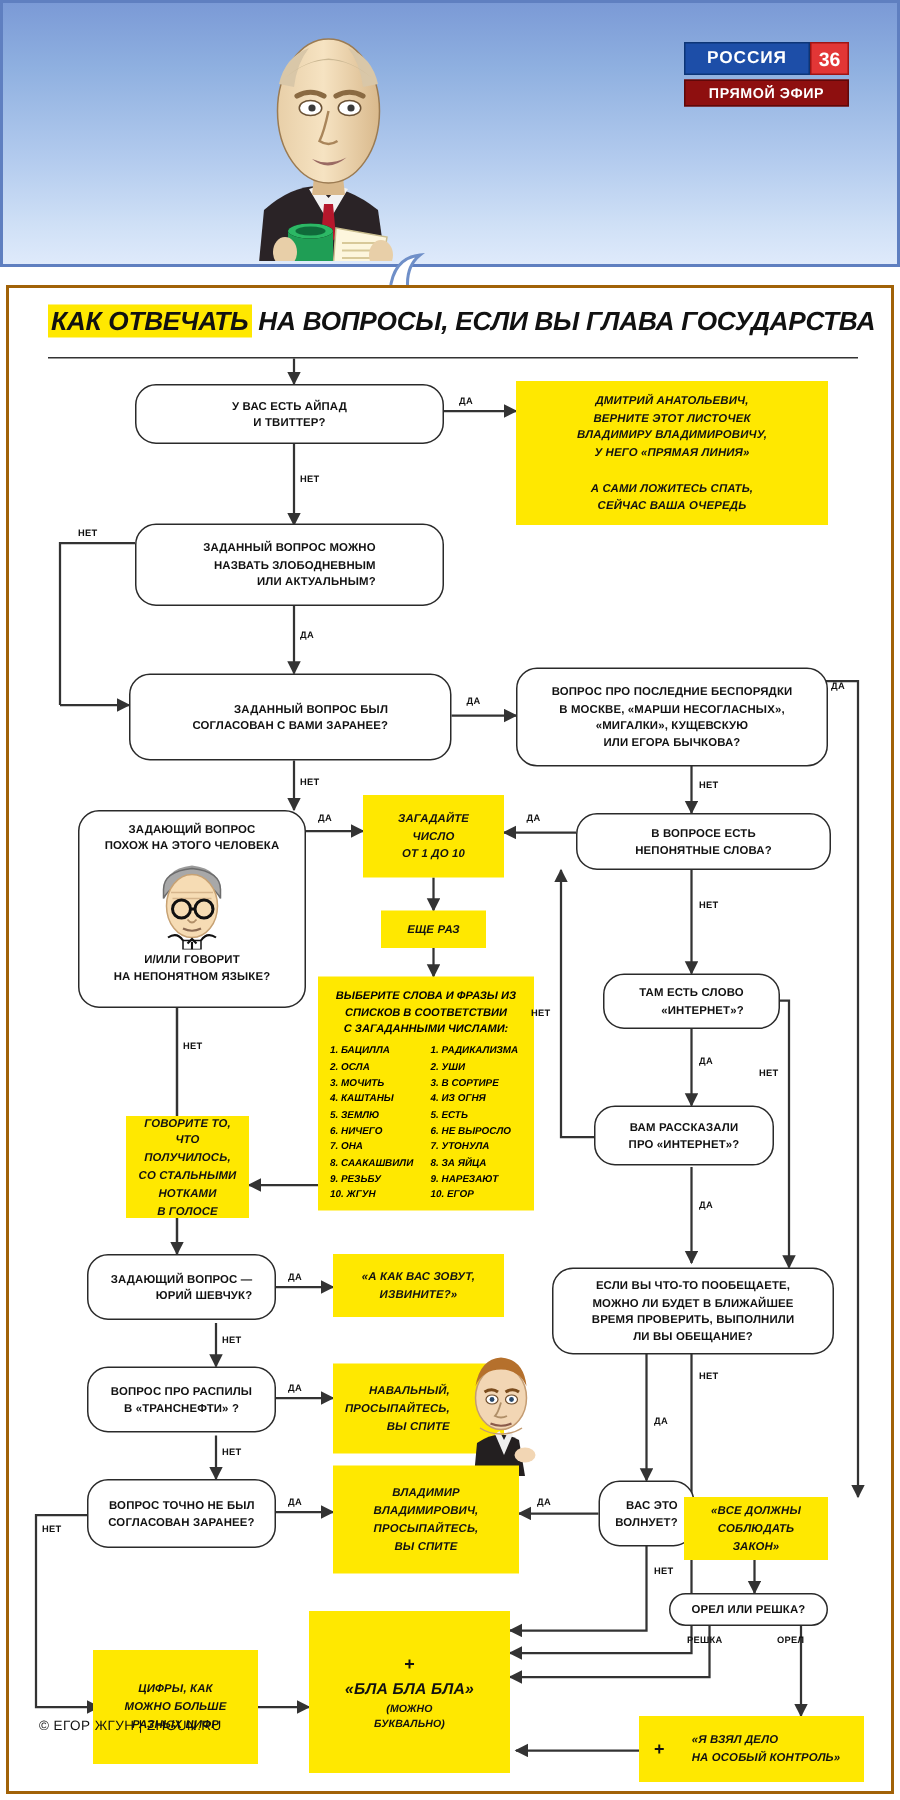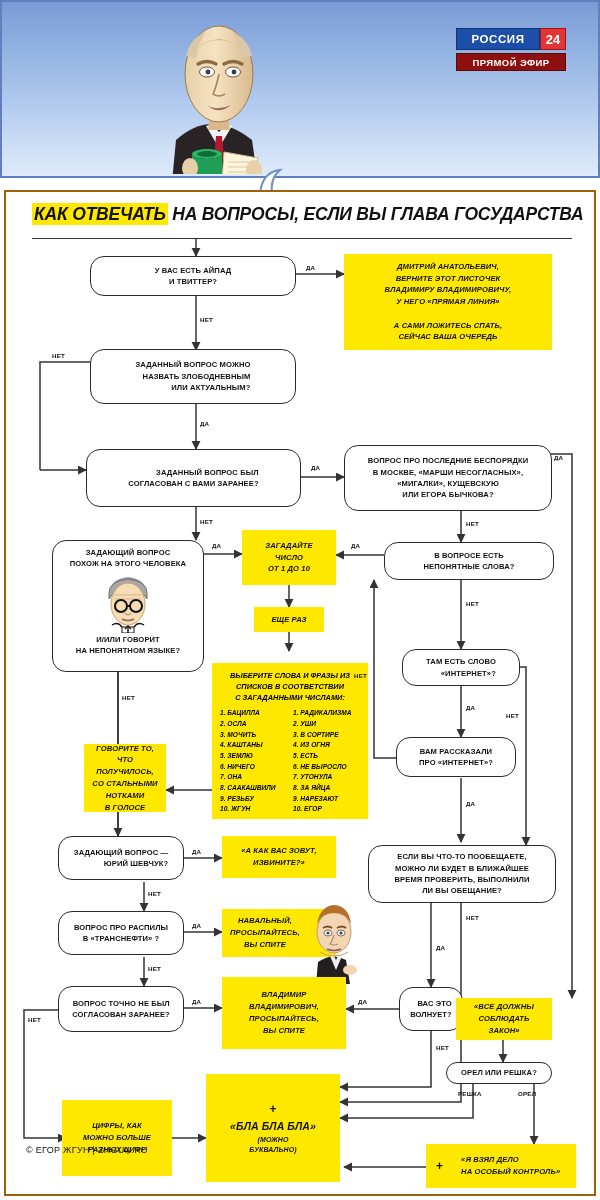--- a/index.html
+++ b/index.html
@@ -112,21 +112,21 @@
         <path d="M70 140 L104 146 L100 170 L68 168 Z" fill="#fdf6dd" stroke="#c9bd8e" stroke-width="1"></path>
         <path d="M74 150 h22 M74 155 h20 M74 160 h24" stroke="#d8c999" stroke-width="1.2"></path>
 
         <ellipse cx="36" cy="156" rx="8" ry="10" fill="#e8cfa8"></ellipse>
         <ellipse cx="100" cy="158" rx="8" ry="10" fill="#e8cfa8"></ellipse>
       </svg>
 
       <div class="logo">
         <div class="logo-row1">
           <div class="logo-name">РОССИЯ</div>
-          <div class="logo-24">24</div>
+          <div class="logo-24">36</div>
         </div>
         <div class="logo-row2">ПРЯМОЙ ЭФИР</div>
       </div>
     </div>
   </div>
 
   <svg class="tail" viewBox="0 0 40 28">
     <path d="M2 26 Q4 4 22 2 Q12 10 14 26" fill="#fff" stroke="#6f8fc8" stroke-width="2"></path>
   </svg>
 
@@ -285,21 +285,21 @@
 
     <div class="node q" style="left:378px;top:350px;width:170px;height:38px;white-space:pre-line;">В ВОПРОСЕ ЕСТЬ
 НЕПОНЯТНЫЕ СЛОВА?</div>
 
     <div class="node q ital" style="left:396px;top:457px;width:118px;height:37px;white-space:pre-line;">ТАМ ЕСТЬ СЛОВО
 «ИНТЕРНЕТ»?</div>
 
     <div class="node q" style="left:390px;top:545px;width:120px;height:40px;white-space:pre-line;">ВАМ РАССКАЗАЛИ
 ПРО «ИНТЕРНЕТ»?</div>
 
-    <div class="listbox" style="left:206px;top:471px;width:156px;height:156px;">
+    <div class="listbox" style="left:206px;top:459px;width:144px;height:156px;">
       <div class="lhead" style="white-space:pre-line;">ВЫБЕРИТЕ СЛОВА И ФРАЗЫ ИЗ
 СПИСКОВ В СООТВЕТСТВИИ
 С ЗАГАДАННЫМИ ЧИСЛАМИ:</div>
       <div class="cols">
         <ol>
           <li>1. БАЦИЛЛА</li>
           <li>2. ОСЛА</li>
           <li>3. МОЧИТЬ</li>
           <li>4. КАШТАНЫ</li>
           <li>5. ЗЕМЛЮ</li>
@@ -332,21 +332,21 @@
 
     <div class="node q ital" style="left:52px;top:644px;width:126px;height:44px;white-space:pre-line;">ЗАДАЮЩИЙ ВОПРОС —
 ЮРИЙ ШЕВЧУК?</div>
 
     <div class="node a" style="left:216px;top:644px;width:114px;height:42px;white-space:pre-line;">«А КАК ВАС ЗОВУТ,
 ИЗВИНИТЕ?»</div>
 
     <div class="node q" style="left:52px;top:719px;width:126px;height:44px;white-space:pre-line;">ВОПРОС ПРО РАСПИЛЫ
 В «ТРАНСНЕФТИ» ?</div>
 
-    <div class="node a" style="left:216px;top:717px;width:114px;height:48px;justify-content:flex-start;padding-left:8px;white-space:pre-line;text-align:center;">
+    <div class="node a" style="left:216px;top:717px;width:114px;height:60px;justify-content:flex-start;padding-left:8px;white-space:pre-line;text-align:right;">
       <span style="white-space:pre-line;">НАВАЛЬНЫЙ,
 ПРОСЫПАЙТЕСЬ,
 ВЫ СПИТЕ</span>
     </div>
 
     <svg style="position:absolute;left:300px;top:708px;width:56px;height:84px;">
       <path d="M10 84 L12 62 Q26 52 40 60 L44 84 Z" fill="#231f20"></path>
       <path d="M24 56 L30 70 L36 56 L33 54 L30 60 L27 54 Z" fill="#efefef"></path>
       <ellipse cx="28" cy="32" rx="17" ry="21" fill="#f2d6b4" stroke="#c49c72" stroke-width="1"></ellipse>
       <path d="M11 24 Q14 6 28 5 Q43 6 45 24 Q40 13 28 13 Q16 13 11 24 Z" fill="#b5702c"></path>

